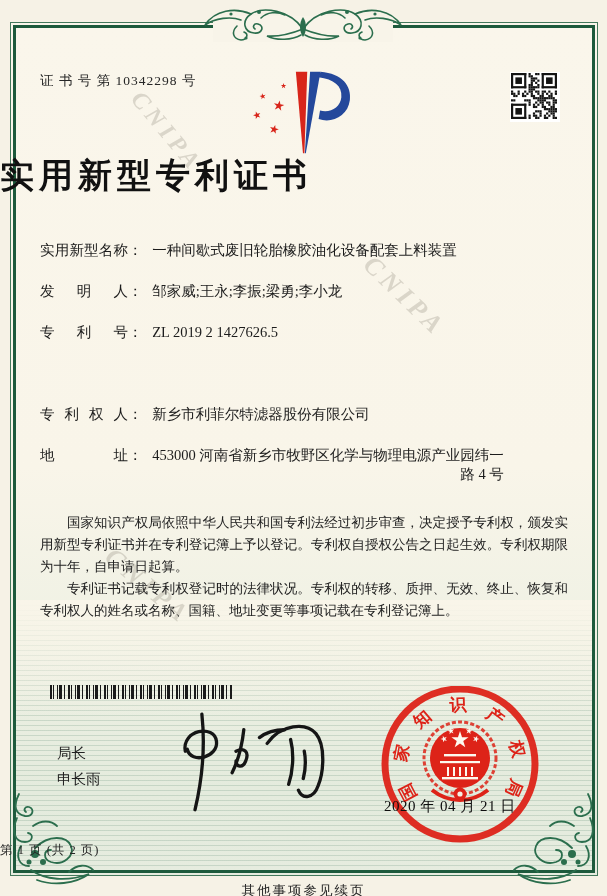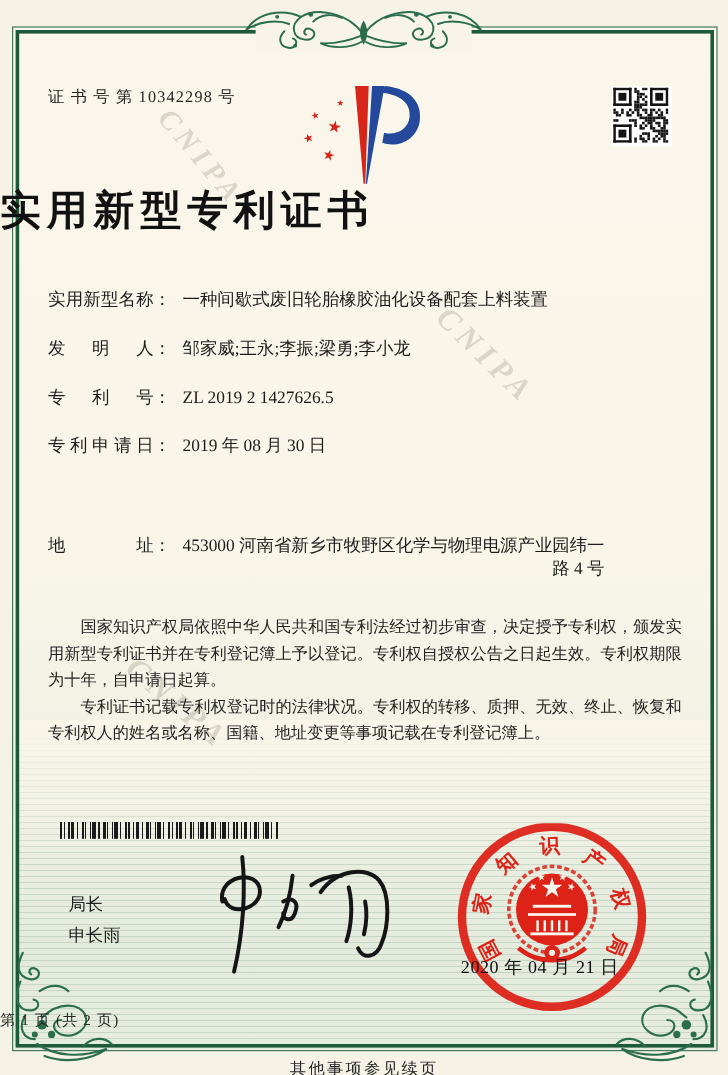--- a/index.html
+++ b/index.html
@@ -313,23 +313,23 @@
     <span class="fvalue">一种间歇式废旧轮胎橡胶油化设备配套上料装置</span>
   </div>
   <div class="frow" style="top:282px">
     <span class="flabel">发明人</span><span class="fcolon">：</span>
     <span class="fvalue">邹家威;王永;李振;梁勇;李小龙</span>
   </div>
   <div class="frow" style="top:323px">
     <span class="flabel">专利号</span><span class="fcolon">：</span>
     <span class="fvalue">ZL 2019 2 1427626.5</span>
   </div>
-  <div class="frow" style="top:363px">
-    <span class="flabel">专利申请日</span><span class="fcolon">：</span>
-    <span class="fvalue">2019 年 08 月 30 日</span>
+  <div class="frow" style="top:405px">
+    <span class="flabel">专利权人</span><span class="fcolon">：</span>
+    <span class="fvalue">新乡市利菲尔特滤器股份有限公司</span>
   </div>
   <div class="frow" style="top:446px">
     <span class="flabel">地址</span><span class="fcolon">：</span>
     <span class="fvalue">
       <span class="vline">453000 河南省新乡市牧野区化学与物理电源产业园纬一</span>
       <span class="vline">路 4 号</span>
     </span>
   </div>
 
   <div id="paragraphs">

